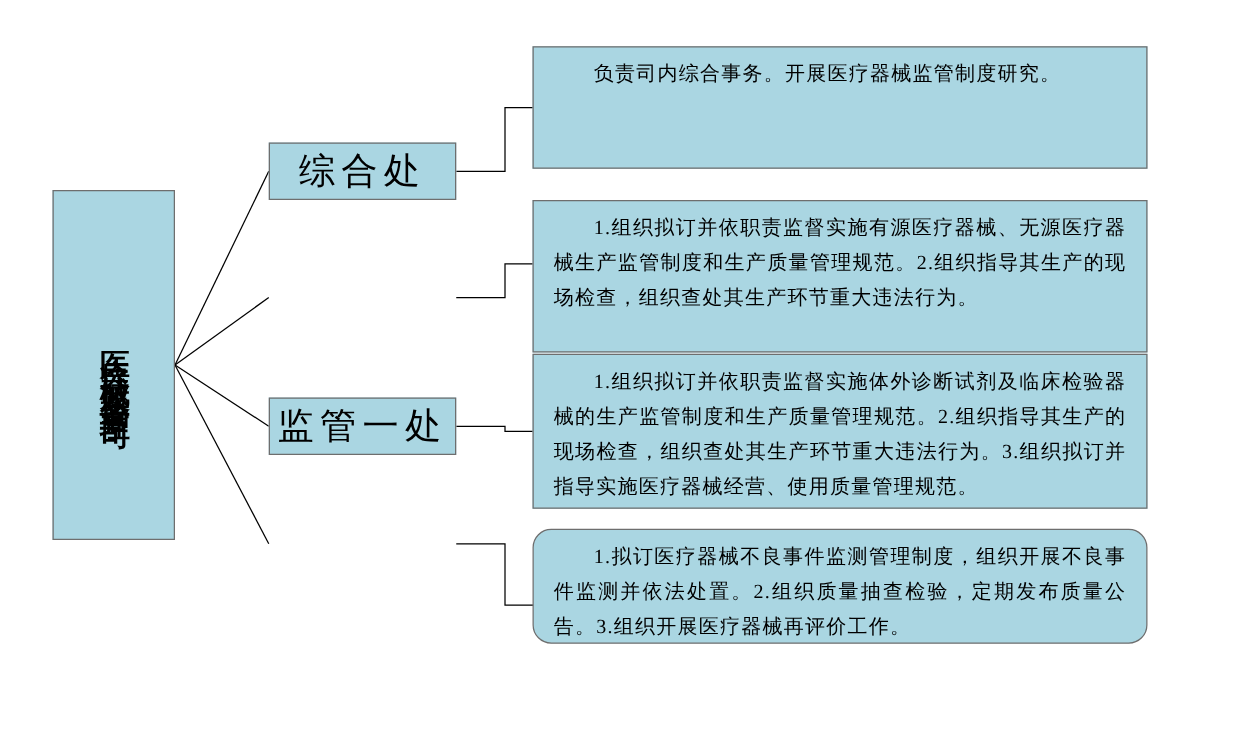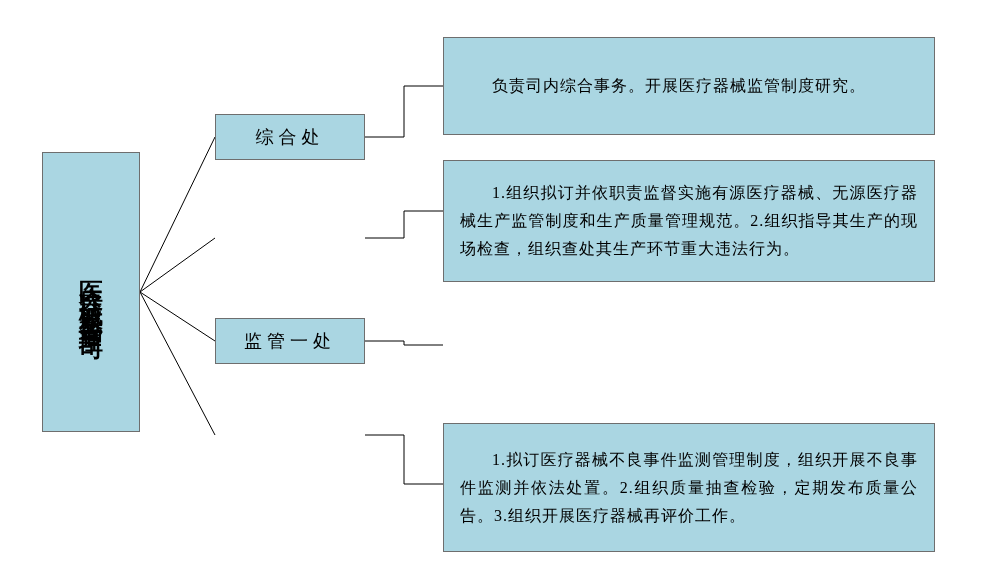--- a/index.html
+++ b/index.html
@@ -48,47 +48,47 @@
     font-size:24px;
     font-weight:bold;
     letter-spacing:7px;
     line-height:1;
   }
   
   .lbl{
     left:215px;
     width:150px;height:46px;
     display:flex;align-items:center;justify-content:center;
-    font-size:18px;
+    font-size:29px;
     letter-spacing:5px;
     white-space:nowrap;
   }
   .lbl0{top:114px;}
   .lbl1{top:215px;}
   .lbl2{top:318px;}
   .lbl3{top:412px;}
   
   .desc{
-    left:443px;
+    left:426px;
     width:492px;
-    display:flex;align-items:center;
+    display:flex;
     padding:8px 16px;
   }
   .desc p{
     font-size:16px;
     line-height:1.75;
     letter-spacing:1px;
     text-indent:2em;
     text-align:justify;
     width:100%;
   }
   .d0{top:37px;height:98px;}
   .d1{top:160px;height:122px;}
   .d2{top:283px;height:124px;}
-  .d3{top:423px;height:129px;}
+  .d3{top:423px;height:92px;border-radius:15px;}
 </style>
 </head>
 <body>
 
 <div class="canvas">
 
   <svg class="connectors" width="1003" height="583" viewBox="0 0 1003 583" aria-hidden="true">
 
     <line x1="140" y1="292" x2="215" y2="137"></line>
     <line x1="140" y1="292" x2="215" y2="238"></line>
@@ -107,17 +107,20 @@
 
   <div class="box lbl lbl0">综合处</div>
   <div class="box lbl lbl2">监管一处</div>
 
   <div class="box desc d0">
     <p>负责司内综合事务。开展医疗器械监管制度研究。</p>
   </div>
   <div class="box desc d1">
     <p>1.组织拟订并依职责监督实施有源医疗器械、无源医疗器械生产监管制度和生产质量管理规范。2.组织指导其生产的现场检查，组织查处其生产环节重大违法行为。</p>
   </div>
+  <div class="box desc d2">
+    <p>1.组织拟订并依职责监督实施体外诊断试剂及临床检验器械的生产监管制度和生产质量管理规范。2.组织指导其生产的现场检查，组织查处其生产环节重大违法行为。3.组织拟订并指导实施医疗器械经营、使用质量管理规范。</p>
+  </div>
   <div class="box desc d3">
     <p>1.拟订医疗器械不良事件监测管理制度，组织开展不良事件监测并依法处置。2.组织质量抽查检验，定期发布质量公告。3.组织开展医疗器械再评价工作。</p>
   </div>
 
 </div>
 
 </body></html>

